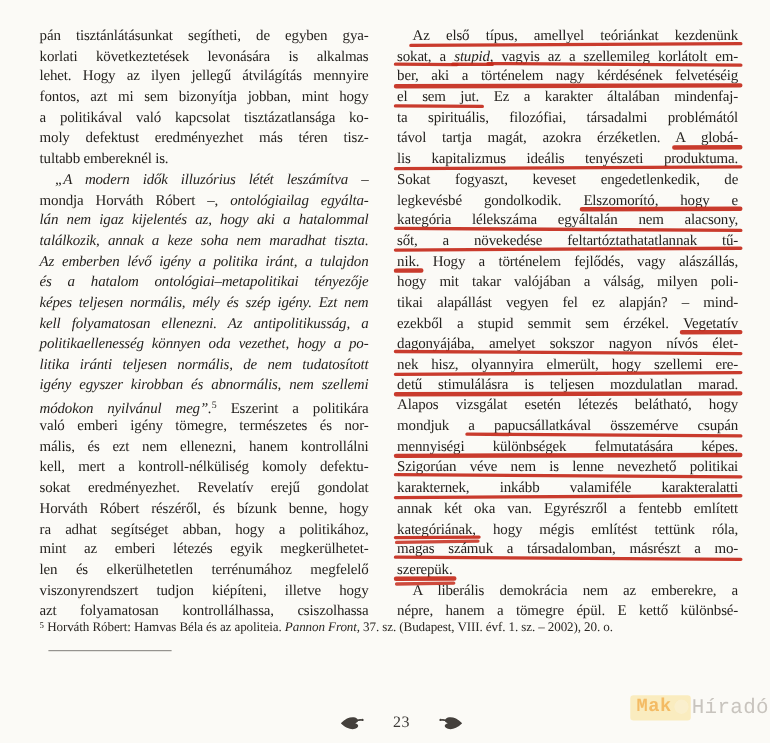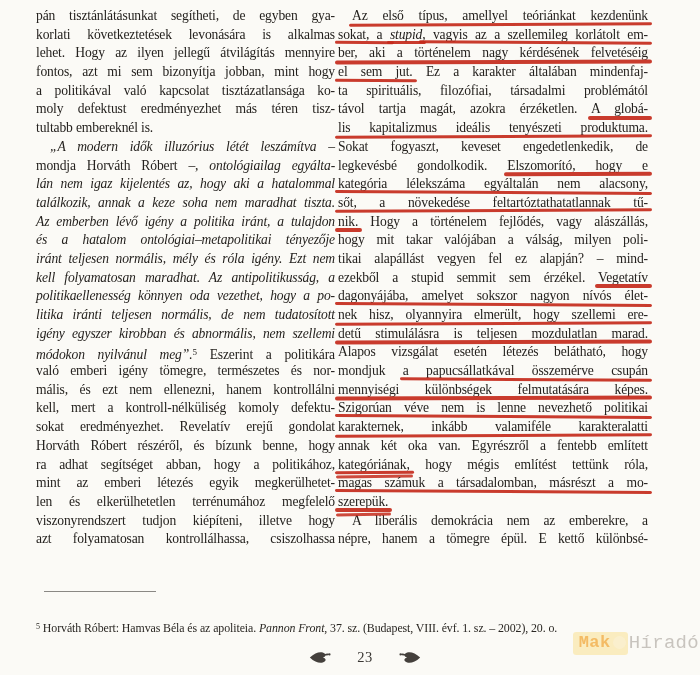--- a/index.html
+++ b/index.html
@@ -2,21 +2,21 @@
 <html lang="hu"><head>
 <meta charset="utf-8">
 <style>
   html,body{margin:0;padding:0;}
   body{
     width:700px;height:675px;overflow:hidden;position:relative;
     background:#fbfaf6;
     font-family:"Liberation Serif", serif;
   }
   .page{position:absolute;inset:0;}
-  .cols{position:absolute;top:7px;left:36px;display:flex;gap:3px;}
+  .cols{position:absolute;top:23px;left:36px;display:flex;gap:26px;}
   .col{width:299px;}
   .col.right{width:310px;}
   .line{
     height:18.7px;font-size:13.6px;line-height:18.6px;color:#25221f;
     text-align:justify;text-align-last:justify;letter-spacing:-0.15px;
     white-space:normal;
   }
   .line.nj{text-align-last:left;}
   .line.ind{text-indent:14px;}
   .it{font-style:italic;}
@@ -27,21 +27,21 @@
     background:#c42a1b;border-radius:2px;opacity:.92;transform:rotate(-0.3deg);
   }
   .line:nth-child(even) .u::after{transform:rotate(0.35deg);}
   .line:nth-child(3n) .u::after{transform:rotate(-0.15deg);height:3.8px;}
   .u2::before{
     content:"";position:absolute;left:-2px;right:-3px;bottom:-6.8px;height:3px;
     background:#c42a1b;border-radius:2px;opacity:.85;transform:rotate(-0.9deg);
   }
   .fnrule{position:absolute;left:44px;top:591px;width:112px;height:0;border-top:1.4px solid #8a8884;}
   .footnote{
-    position:absolute;left:36px;top:619px;width:650px;font-size:11.9px;line-height:15px;
+    position:absolute;left:36px;top:561px;width:650px;font-size:11.9px;line-height:15px;
     color:#2a2723;white-space:nowrap;letter-spacing:-0.1px;
   }
   .footnote .sup{font-size:8px;vertical-align:3px;}
   .pagerow{
     position:absolute;top:647px;left:0;right:0;height:20px;
     display:flex;justify-content:center;align-items:center;gap:26px;color:#3b3835;padding-left:30px;
   }
   .pagenum{font-size:14.5px;letter-spacing:.5px;}
   .orn{width:22px;height:15px;display:block;}
   .orn.flip{transform:scaleX(-1);}
@@ -71,22 +71,22 @@
         <div class="line"><span>fontos, azt mi sem bizonyítja jobban, mint hogy</span></div>
         <div class="line"><span>a politikával való kapcsolat tisztázatlansága ko-</span></div>
         <div class="line"><span>moly defektust eredményezhet más téren tisz-</span></div>
         <div class="line nj"><span>tultabb embereknél is.</span></div>
         <div class="line ind"><span class="it">„A modern idők illuzórius létét leszámítva –</span></div>
         <div class="line"><span>mondja Horváth Róbert –, </span><span class="it">ontológiailag egyálta-</span></div>
         <div class="line"><span class="it">lán nem igaz kijelentés az, hogy aki a hatalommal</span></div>
         <div class="line"><span class="it">találkozik, annak a keze soha nem maradhat tiszta.</span></div>
         <div class="line"><span class="it">Az emberben lévő igény a politika iránt, a tulajdon</span></div>
         <div class="line"><span class="it">és a hatalom ontológiai–metapolitikai tényezője</span></div>
-        <div class="line"><span class="it">iránt teljesen normális, mély és róla igény. Ezt nem</span></div>
-        <div class="line"><span class="it">kell folyamatosan maradhat. Az antipolitikusság, a</span></div>
+        <div class="line"><span class="it">képes teljesen normális, mély és szép igény. Ezt nem</span></div>
+        <div class="line"><span class="it">kell folyamatosan ellenezni. Az antipolitikusság, a</span></div>
         <div class="line"><span class="it">politikaellenesség könnyen oda vezethet, hogy a po-</span></div>
         <div class="line"><span class="it">litika iránti teljesen normális, de nem tudatosított</span></div>
         <div class="line"><span class="it">igény egyszer kirobban és abnormális, nem szellemi</span></div>
         <div class="line"><span class="it">módokon nyilvánul meg”.</span><span class="sup">5</span><span> Eszerint a politikára</span></div>
         <div class="line"><span>való emberi igény tömegre, természetes és nor-</span></div>
         <div class="line"><span>mális, és ezt nem ellenezni, hanem kontrollálni</span></div>
         <div class="line"><span>kell, mert a kontroll-nélküliség komoly defektu-</span></div>
         <div class="line"><span>sokat eredményezhet. Revelatív erejű gondolat</span></div>
         <div class="line"><span>Horváth Róbert részéről, és bízunk benne, hogy</span></div>
         <div class="line"><span>ra adhat segítséget abban, hogy a politikához,</span></div>

